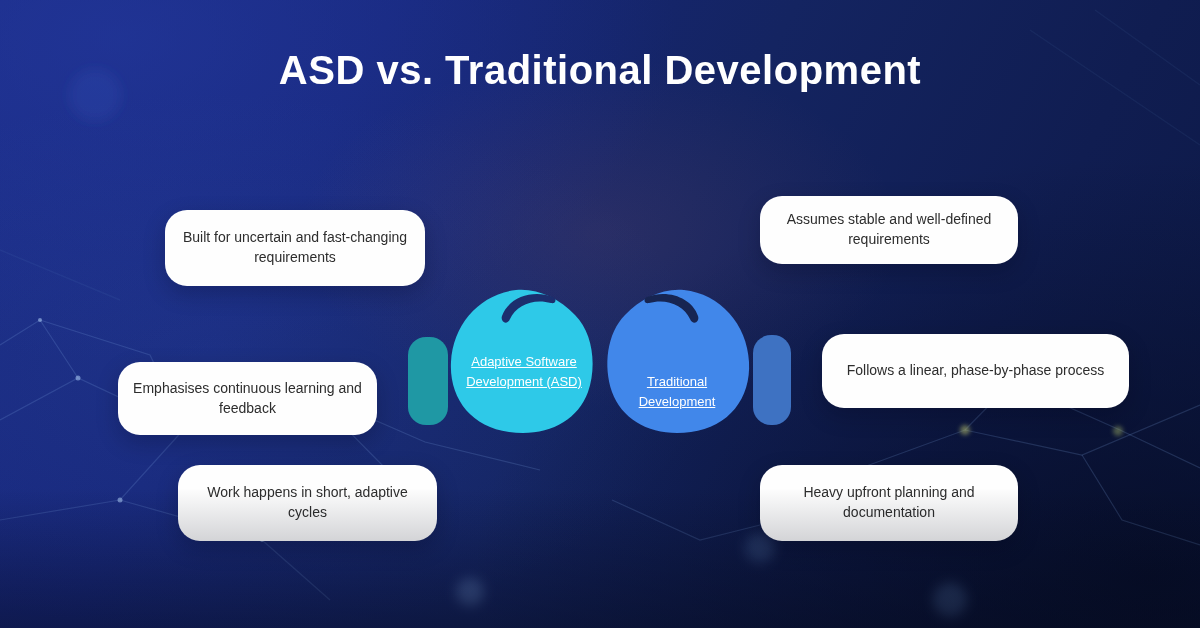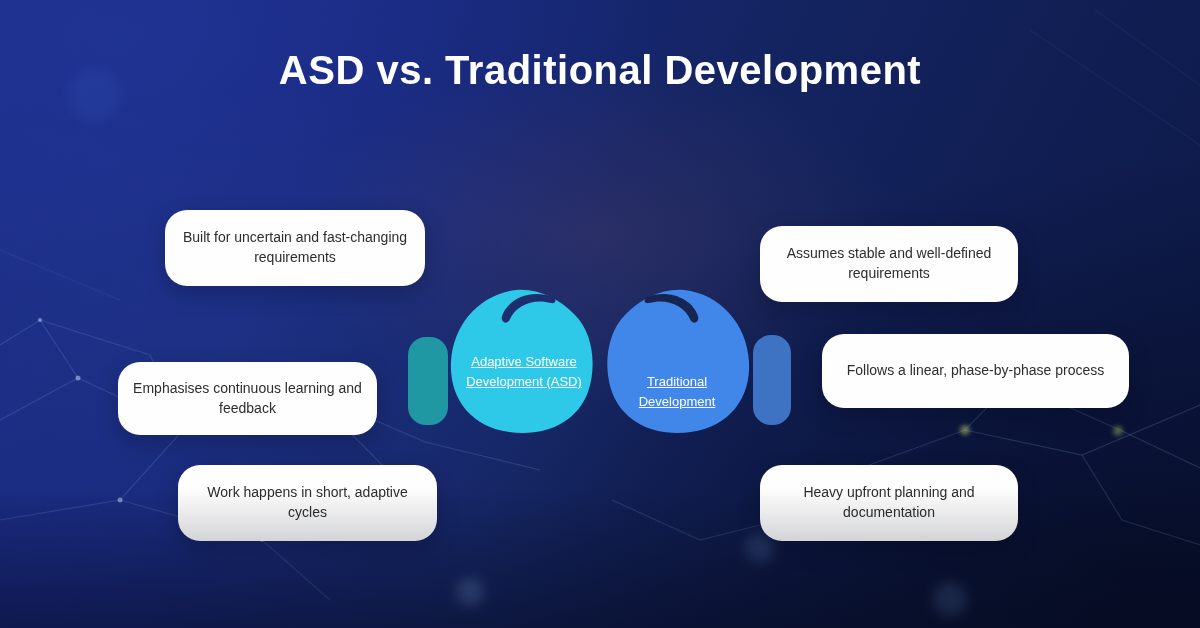--- a/index.html
+++ b/index.html
@@ -33,21 +33,21 @@
     border-radius: 22px;
     display: flex; align-items: center; justify-content: center;
     text-align: center;
     color: #2d2d2d; font-size: 14px; font-weight: 500; line-height: 1.42;
     padding: 8px 12px;
     box-shadow: 0 8px 22px rgba(0, 0, 20, 0.22);
   }
   .card-l1 { left: 165px; top: 210px; width: 260px; height: 76px; }
   .card-l2 { left: 118px; top: 338px; width: 259px; height: 73px; margin-top: 24px; }
   .card-l3 { left: 178px; top: 465px; width: 259px; height: 76px; }
-  .card-r1 { left: 760px; top: 226px; width: 258px; height: 76px; justify-content: center; }
+  .card-r1 { left: 760px; top: 196px; width: 258px; height: 68px; justify-content: center; }
   .card-r2 { left: 822px; top: 334px; width: 307px; height: 74px; }
   .card-r3 { left: 760px; top: 465px; width: 258px; height: 76px; }
 
   .gloves-svg { position: absolute; left: 402px; top: 287px; width: 390px; height: 150px; }
 
   .glove-label {
     position: absolute; text-align: center; color: #ffffff;
     font-size: 13px; font-weight: 500; line-height: 1.5; text-decoration: underline;
   }
   .glove-label-left  { left: 443px; top: 352px; width: 162px; }

